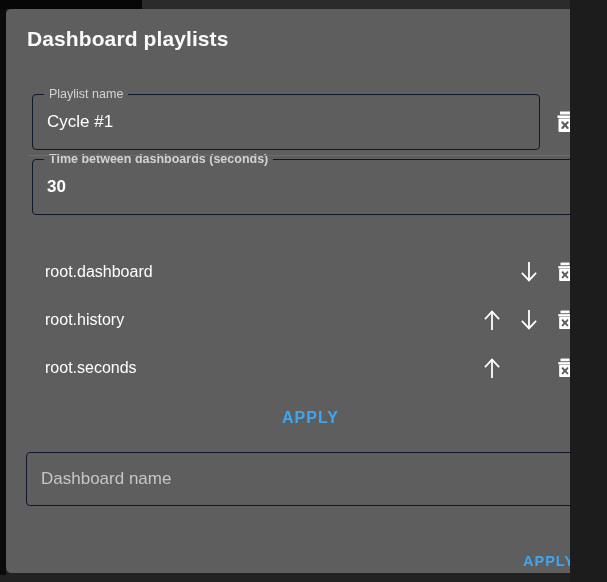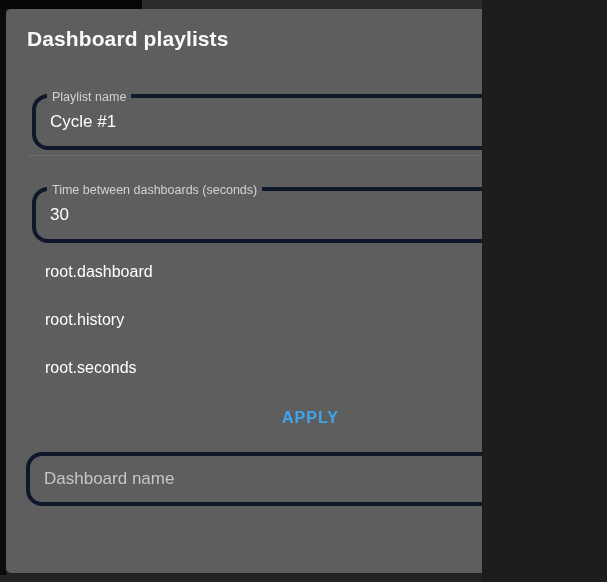--- a/index.html
+++ b/index.html
@@ -10,21 +10,21 @@
   body {
     width: 607px;
     height: 582px;
     overflow: hidden;
     font-family: "Liberation Sans", sans-serif;
     -webkit-font-smoothing: antialiased;
   }
 
   .screen {
     position: relative;
-    width: 482px;
+    width: 570px;
     height: 582px;
     background: #222222;
     overflow: hidden;
   }
 
   
   .top-dark-strip {
     position: absolute;
     top: 0; left: 0;
     width: 142px;
@@ -66,22 +66,22 @@
     font-weight: 700;
     letter-spacing: .1px;
     color: #fafafa;
     white-space: nowrap;
   }
 
   
   .field {
     position: absolute;
     box-sizing: border-box;
-    border: 4px solid #0f172a;
-    border-radius: 16px;
+    border: 1px solid #0f172a;
+    border-radius: 4px;
   }
   .field .legend {
     position: absolute;
     top: -8px;
     left: 11px;
     padding: 0 5px;
     background: #5e5e5e;
     font-size: 12.5px;
     color: #d2d2d2;
     line-height: 14px;
@@ -101,23 +101,24 @@
   }
 
   #playlist-name-field {
     left: 26px;
     top: 85px;
     width: 508px;
     height: 56px;
   }
   #time-field {
     left: 26px;
-    top: 178px;
+    top: 150px;
     width: 552px;
     height: 56px;
+    font-weight: bold;
   }
   #dashboard-name-field {
     left: 20px;
     top: 443px;
     width: 552px;
     height: 54px;
     padding-left: 48px;
   }
 
   

